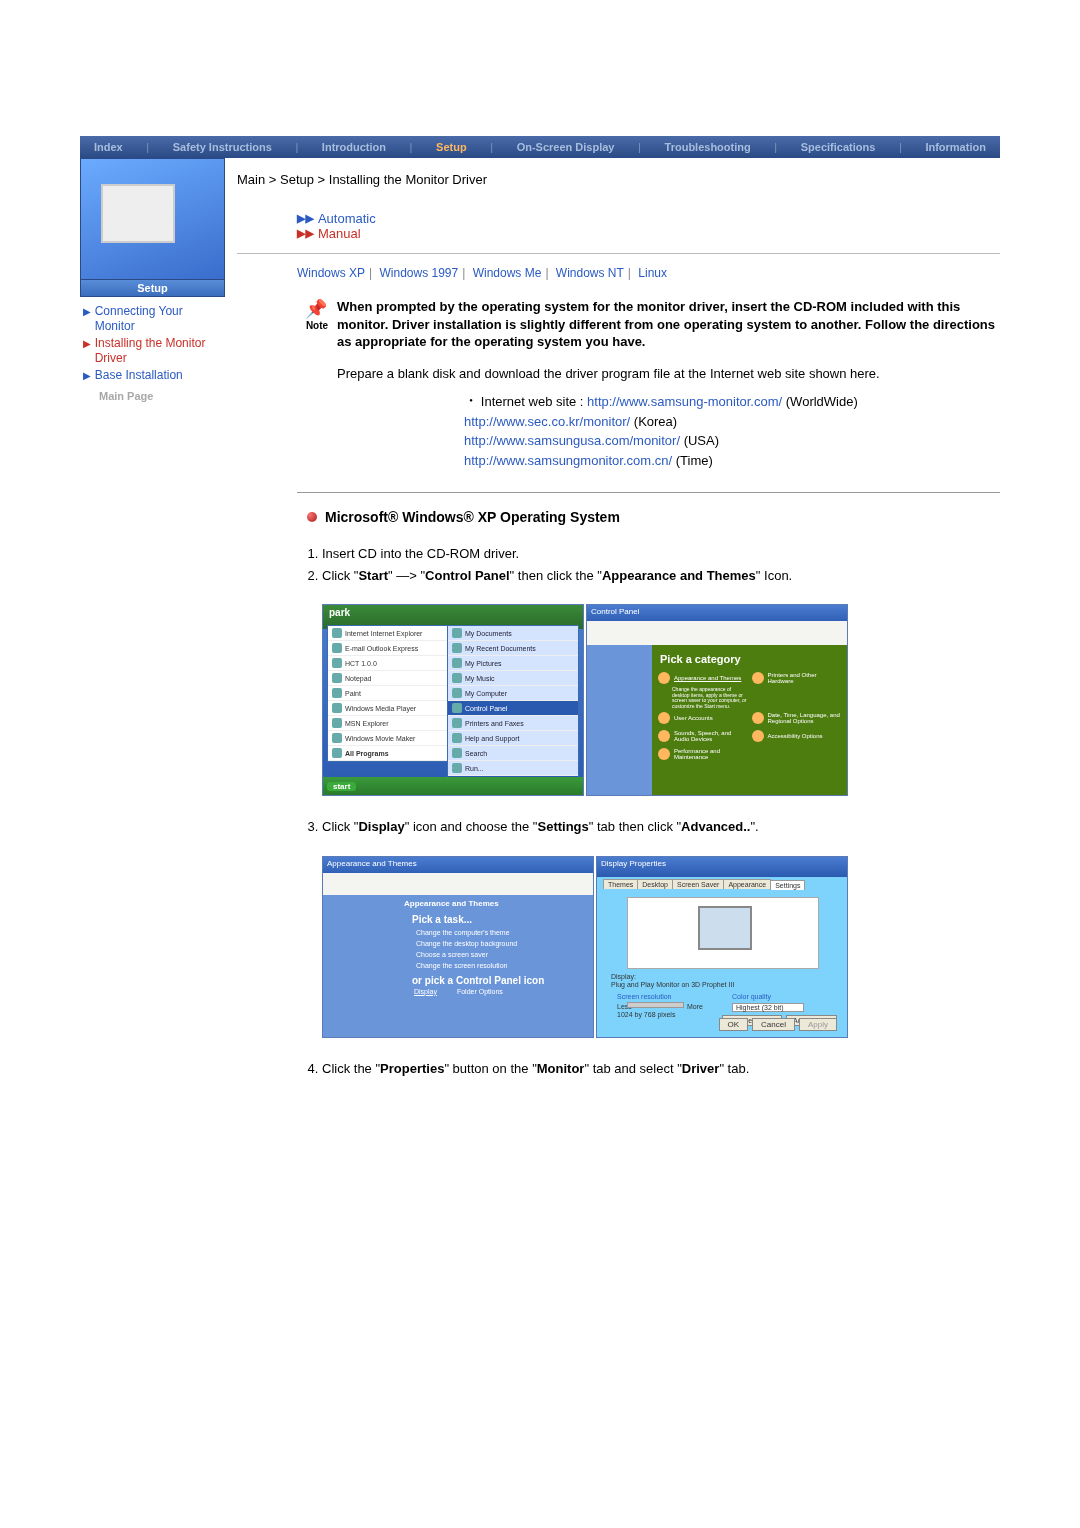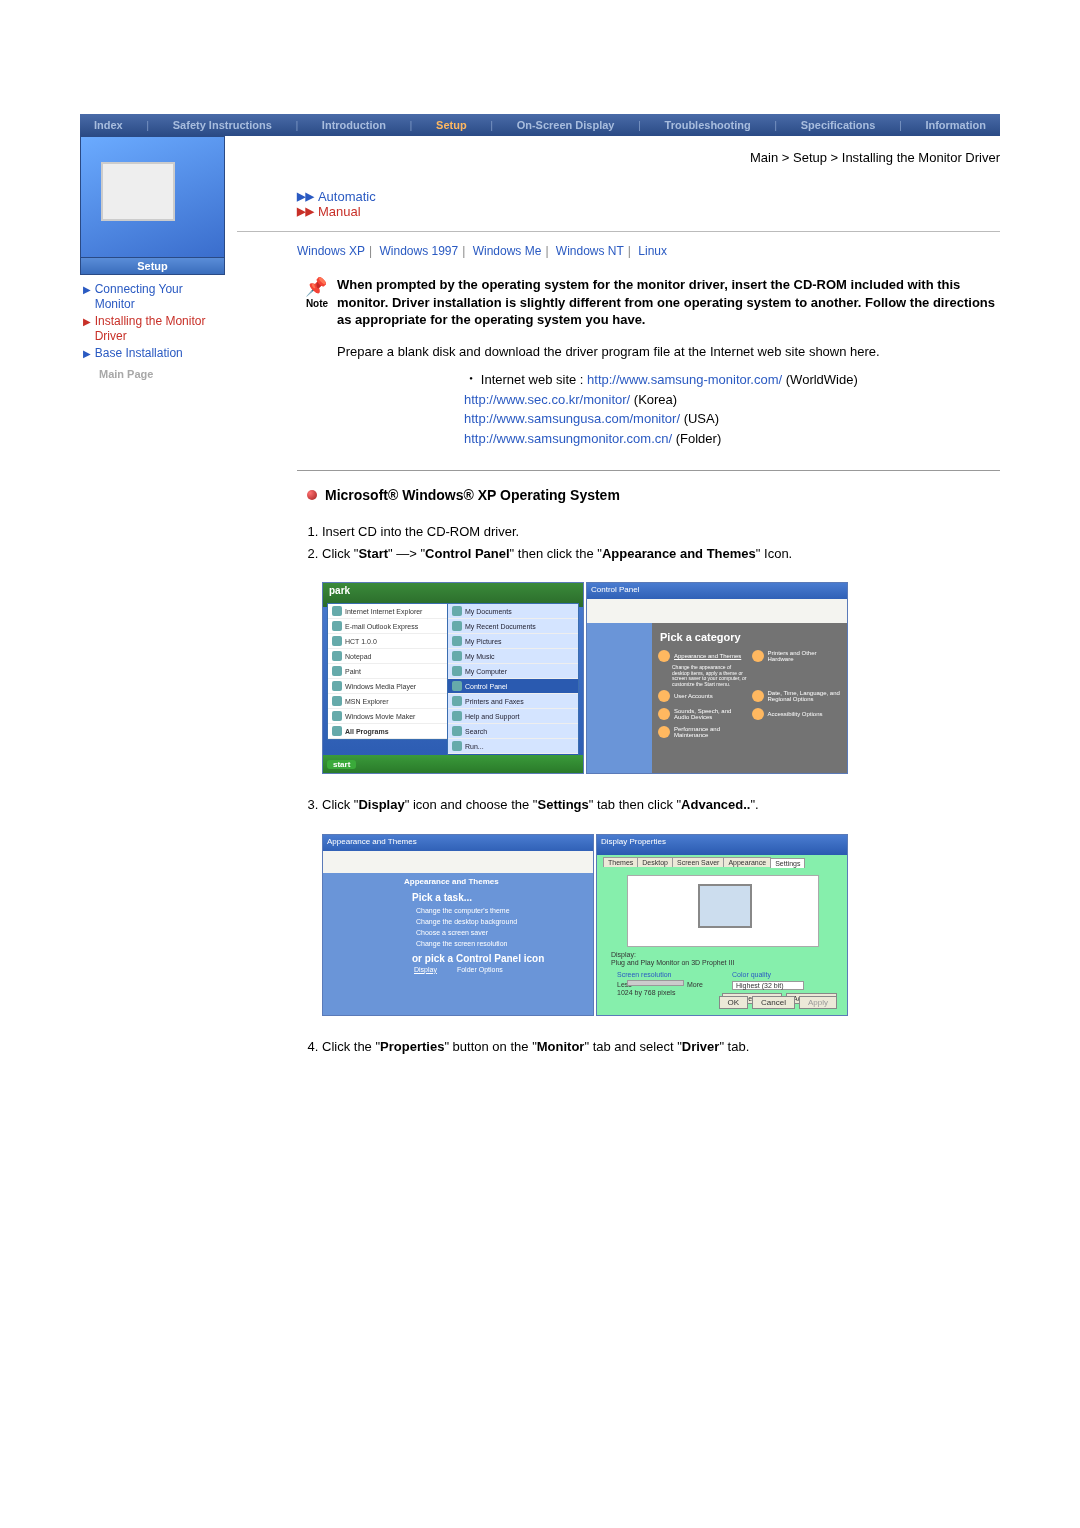--- a/index.html
+++ b/index.html
@@ -1,36 +1,36 @@
 <!DOCTYPE html>
 <html><head>
 <meta charset="utf-8">
 <style>
   body { margin:0; background:#fff; font-family:Arial, Helvetica, sans-serif; font-size:13px; color:#000; }
-  .page { width:920px; margin:0 auto; padding:24px 0 80px; }
+  .page { width:920px; margin:16px auto; padding:30px 0 80px; }
   .spacer-top { height:90px; }
   .nav-bar { background:linear-gradient(#4a6ba8,#2a4a85); height:22px; display:flex; align-items:center; padding:0 10px; color:#a8bdde; font-size:11px; font-weight:bold; white-space:nowrap; justify-content:space-between; }
   .nav-bar span { padding:0 4px; }
   .nav-bar .sep { color:#7a95c2; font-weight:normal; }
   .nav-bar .active { color:#ffb860; }
   .content { display:flex; }
   .sidebar { width:145px; flex-shrink:0; }
   .sidebar-img { height:120px; background:linear-gradient(160deg,#6babff 0%, #3a6dcc 100%); position:relative; border:1px solid #2a4a85; }
   .sidebar-img::after { content:""; position:absolute; left:20px; top:25px; width:70px; height:55px; background:#eee; border:2px solid #ccc; }
   .sidebar-img .flower { position:absolute; left:35px; top:30px; width:40px; height:40px; background:radial-gradient(circle at 30% 30%, #ffd23a, #ff9a00); border-radius:50% 10% 50% 10%; }
   .sidebar-label { background:linear-gradient(#5a8dd8,#3a6dbc); color:#fff; font-size:11px; font-weight:bold; text-align:center; padding:2px 0; border:1px solid #2a4a85; border-top:none; }
   .side-links { padding:6px 0 0 3px; font-size:12px; }
   .side-links .item { display:flex; align-items:flex-start; padding:1px 0; line-height:1.25; }
   .side-links .arrow { color:#2a5ac2; font-size:10px; margin:2px 4px 0 0; flex-shrink:0; }
   .side-links .arrow.red { color:#c83028; }
   .side-links a { color:#2a5ac2; text-decoration:none; }
   .side-links a.red { color:#c83028; }
   .side-links .mainpage { color:#a8a8a8; padding:6px 0 0 16px; font-weight:bold; font-size:11px; }
   .main { flex:1; padding-left:12px; }
-  .breadcrumb { text-align:right; font-size:13px; padding:14px 0 20px; }
+  .breadcrumb { text-align:left; font-size:13px; padding:14px 0 20px; }
   .mode-links { padding:4px 0 8px 60px; font-size:13px; }
   .mode-links .row { display:flex; align-items:center; }
   .mode-links .dbl-arrow { color:#2a5ac2; font-size:11px; margin-right:4px; font-weight:bold; }
   .mode-links a { color:#2a5ac2; text-decoration:none; }
   .mode-links a.red { color:#c83028; }
   hr.thin { border:none; border-top:1px solid #bbb; margin:4px 0 8px; }
   .os-links { padding:4px 0 4px 60px; font-size:12px; }
   .os-links a { color:#2a5ac2; text-decoration:none; }
   .os-links .bar { color:#888; padding:0 4px; }
   .note-row { display:flex; align-items:flex-start; padding:14px 0 0 60px; }
@@ -48,30 +48,30 @@
   .subhead-row .ball { width:10px; height:10px; border-radius:50%; background:radial-gradient(circle at 30% 30%, #ff7070, #a02020); margin-right:8px; flex-shrink:0; }
   .subhead-row h3 { margin:0; font-size:14px; font-weight:bold; }
   .steps { padding:2px 0 0 85px; font-size:13px; line-height:1.5; }
   .steps li { margin-bottom:2px; }
   .steps b { font-weight:bold; }
   .shot-row { display:flex; gap:2px; padding:6px 0 6px 85px; }
   .shot { border:1px solid #5a7ab8; background:#dde7f5; position:relative; overflow:hidden; font-size:6px; color:#fff; }
   .shot.a1 { width:260px; height:190px; background:linear-gradient(#4a7cd0,#2a5ab0); }
   .shot.a2 { width:260px; height:190px; background:#fff; }
   .shot.b1 { width:270px; height:180px; background:#fff; }
-  .shot.b2 { width:250px; height:180px; background:#86efac; color:#333; }
+  .shot.b2 { width:250px; height:180px; background:#7dd3fc; color:#333; }
   .startbar { position:absolute; left:0; bottom:0; right:0; height:18px; background:linear-gradient(#3a9a3a,#2a7a2a); display:flex; align-items:center; font-size:8px; font-weight:bold; padding-left:4px; }
   .startmenu-left { position:absolute; left:4px; top:20px; width:120px; background:#fff; color:#333; font-size:7px; border:1px solid #3a6db0; }
   .startmenu-right { position:absolute; left:124px; top:20px; width:130px; background:#d4e4ff; color:#223; font-size:7px; border:1px solid #3a6db0; }
   .startmenu-right .hl { background:#2a5ab0; color:#fff; }
   .sm-item { padding:2px 4px; border-bottom:1px solid #eee; display:flex; align-items:center; gap:3px; }
   .sm-item::before { content:""; width:10px; height:10px; background:#6aa; border-radius:2px; flex-shrink:0; }
   .cp-title { position:absolute; left:0; top:0; right:0; height:16px; background:linear-gradient(#4a7cd0,#2a5ab0); color:#fff; font-size:8px; padding:2px 4px; }
   .cp-side { position:absolute; left:0; top:40px; width:65px; bottom:0; background:#6a95d8; font-size:6px; padding:3px; color:#fff; }
-  .cp-main { position:absolute; left:65px; top:40px; right:0; bottom:0; background:#737373; color:#fff; font-size:7px; padding:4px; }
+  .cp-main { position:absolute; left:65px; top:40px; right:0; bottom:0; background:#4d7c0f; color:#fff; font-size:7px; padding:4px; }
   .cp-cat { font-size:11px; font-weight:bold; color:#fff; padding:4px; }
   .cp-icon-row { display:flex; align-items:center; gap:4px; padding:3px 2px; font-size:6px; }
   .cp-icon-row::before { content:""; width:12px; height:12px; background:#ffb860; border-radius:50%; flex-shrink:0; }
   .b1 .cp-task { color:#2a5ac2; font-size:7px; padding:2px 0 2px 12px; }
   .b1 .taskhead { color:#3a6db0; font-weight:bold; font-size:10px; padding:4px 0 2px 8px; }
   .b2 .tabbar { position:absolute; left:6px; top:22px; display:flex; font-size:7px; }
   .b2 .tabbar span { border:1px solid #999; border-bottom:none; padding:1px 4px; background:#ece9d8; margin-right:-1px; }
   .b2 .tabbar .sel { background:#fff; position:relative; top:1px; }
   .b2 .preview { position:absolute; left:30px; top:40px; width:190px; height:70px; border:1px solid #aaa; background:#fff; }
   .b2 .preview .mon { position:absolute; left:70px; top:8px; width:50px; height:40px; border:2px solid #888; background:#cde; }
@@ -160,21 +160,21 @@
     <div class="prep">Prepare a blank disk and download the driver program file at the Internet web site shown here.</div>
 
     <div class="bullet-row">
       <span class="dot">●</span>
       <div>
         <span>Internet web site : </span><a>http://www.samsung-monitor.com/</a> <span>(WorldWide)</span>
       </div>
     </div>
     <div class="url-indent"><a>http://www.sec.co.kr/monitor/</a> <span>(Korea)</span></div>
     <div class="url-indent"><a>http://www.samsungusa.com/monitor/</a> <span>(USA)</span></div>
-    <div class="url-indent"><a>http://www.samsungmonitor.com.cn/</a> <span>(Folder)</span></div>
+    <div class="url-indent"><a>http://www.samsungmonitor.com.cn/</a> <span>(Time)</span></div>
 
     <hr class="wide">
 
     <div class="subhead-row">
       <span class="ball"></span>
       <h3>Microsoft® Windows® XP Operating System</h3>
     </div>
 
     <ol class="steps">
       <li>Insert CD into the CD-ROM driver.</li>

